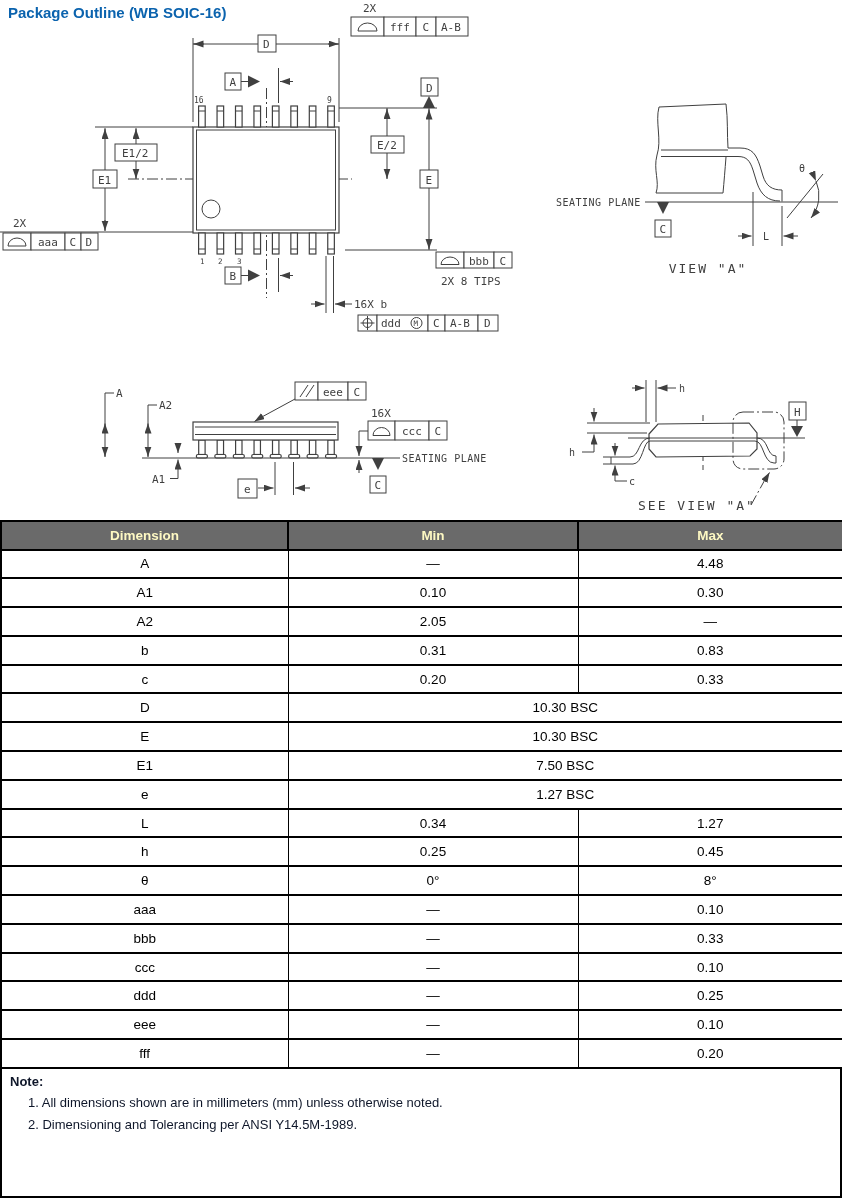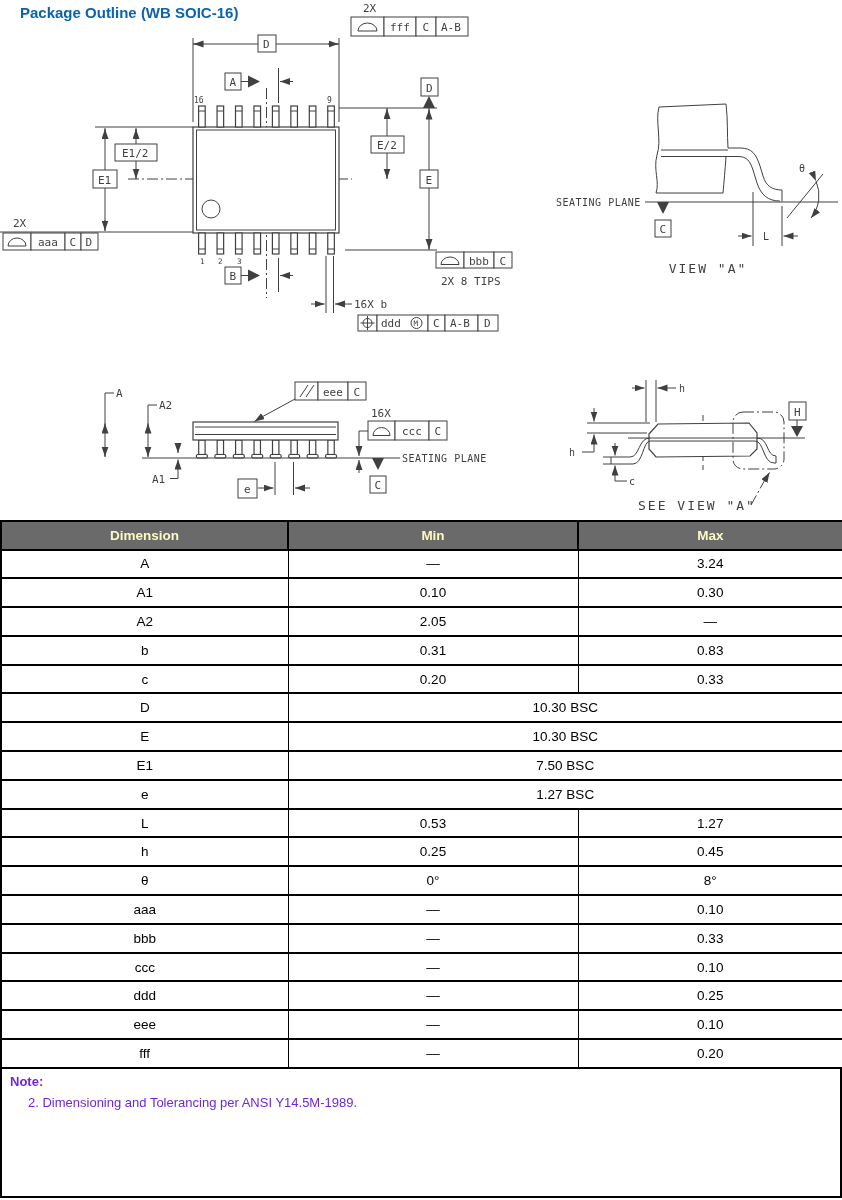--- a/index.html
+++ b/index.html
@@ -1,18 +1,18 @@
 <!DOCTYPE html>
 <html><head>
 <meta charset="utf-8">
 <style>
   html,body{margin:0;padding:0;background:#fff;}
   .page{position:relative;width:842px;height:1200px;background:#fff;overflow:hidden;
         font-family:"Liberation Sans",sans-serif;}
-  .title{position:absolute;left:20px;top:4px;font-size:15px;font-weight:bold;color:#0b63ae;}
+  .title{position:absolute;left:8px;top:4px;font-size:15px;font-weight:bold;color:#0b63ae;}
   svg{position:absolute;overflow:visible;}
   svg .thin{stroke:#404040;stroke-width:1;fill:none;}
   svg .dashdot{stroke:#404040;stroke-width:1;fill:none;stroke-dasharray:11,3,2,3;}
   svg .dash{stroke:#404040;stroke-width:1;fill:none;stroke-dasharray:6,4;}
   svg .wh{fill:#ffffff;stroke:#404040;stroke-width:1.2;}
   svg .box{fill:#ffffff;stroke:#404040;stroke-width:1;}
   svg .fil{fill:#404040;stroke:none;}
   svg text{fill:#3f3f3f;font-family:"DejaVu Sans Mono",monospace;}
   .t11{font-size:11px;}
   .t10{font-size:10px;letter-spacing:.5px;}
@@ -24,21 +24,21 @@
   table.dim{border-collapse:collapse;width:842px;table-layout:fixed;}
   table.dim th{background:#6a6a6a;color:#fef9c3;font-size:13.5px;font-weight:bold;
     height:24.5px;border:2px solid #000;text-align:center;}
   table.dim td{font-size:13.5px;color:#000;height:26.8px;text-align:center;
     border-top:2px solid #000;border-bottom:2px solid #000;
     border-left:1px solid #000;border-right:1px solid #000;padding:0;}
   table.dim{border:2px solid #000;}
   table.dim td:first-child,table.dim th:first-child{border-left:2px solid #000;}
   table.dim td:last-child,table.dim th:last-child{border-right:2px solid #000;margin-top:31px;}
   .notes{border:2px solid #000;border-top:none;width:842px;height:129px;box-sizing:border-box;
-    padding:5px 8px 0 8px;font-size:13px;color:#6d28d9;}
+    padding:5px 8px 0 8px;font-size:13px;color:#0f172a;}
   .notes .nlabel{font-weight:bold;}
   .notes ol{list-style:none;margin:3px 0 0 0;padding:0 0 0 18px;}
   .notes li{line-height:22.5px;}
 </style>
 </head>
 <body>
 
 <div class="page">
 
   <div class="title">Package Outline (WB SOIC-16)</div>
@@ -403,21 +403,21 @@
         <tr>
           <th>Dimension</th>
           <th>Min</th>
           <th>Max</th>
         </tr>
       </thead>
       <tbody>
           <tr>
             <td>A</td>
             <td>—</td>
-            <td>3.24</td>
+            <td>4.48</td>
           </tr>
           <tr>
             <td>A1</td>
             <td>0.10</td>
             <td>0.30</td>
           </tr>
           <tr>
             <td>A2</td>
             <td>2.05</td>
             <td>—</td>
@@ -443,21 +443,21 @@
           <tr>
             <td>E1</td>
             <td colspan="2">7.50 BSC</td>
           </tr>
           <tr>
             <td>e</td>
             <td colspan="2">1.27 BSC</td>
           </tr>
           <tr>
             <td>L</td>
-            <td>0.53</td>
+            <td>0.34</td>
             <td>1.27</td>
           </tr>
           <tr>
             <td>h</td>
             <td>0.25</td>
             <td>0.45</td>
           </tr>
           <tr>
             <td>θ</td>
             <td>0°</td>
@@ -491,18 +491,19 @@
           <tr>
             <td>fff</td>
             <td>—</td>
             <td>0.20</td>
           </tr>
         </tbody>
     </table>
     <div class="notes">
       <span class="nlabel">Note:</span>
       <ol>
+          <li>1. All dimensions shown are in millimeters (mm) unless otherwise noted.</li>
           <li>2. Dimensioning and Tolerancing per ANSI Y14.5M-1989.</li>
         </ol>
     </div>
   </div>
 
 </div>
 
 </body></html>

